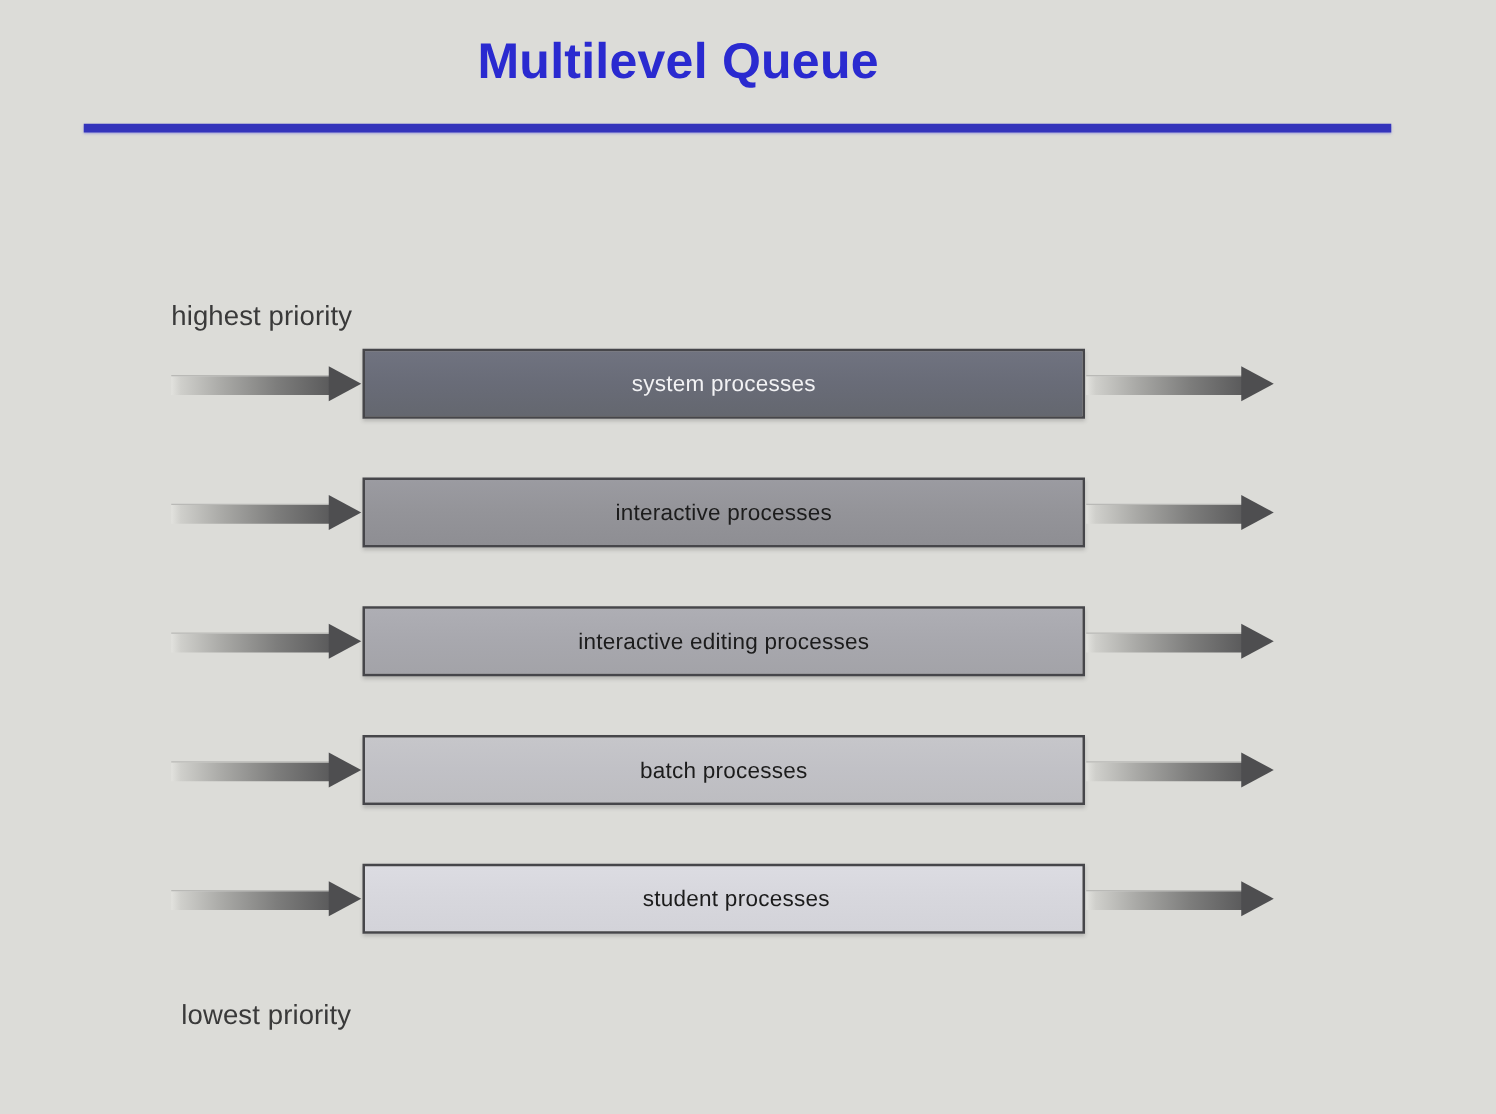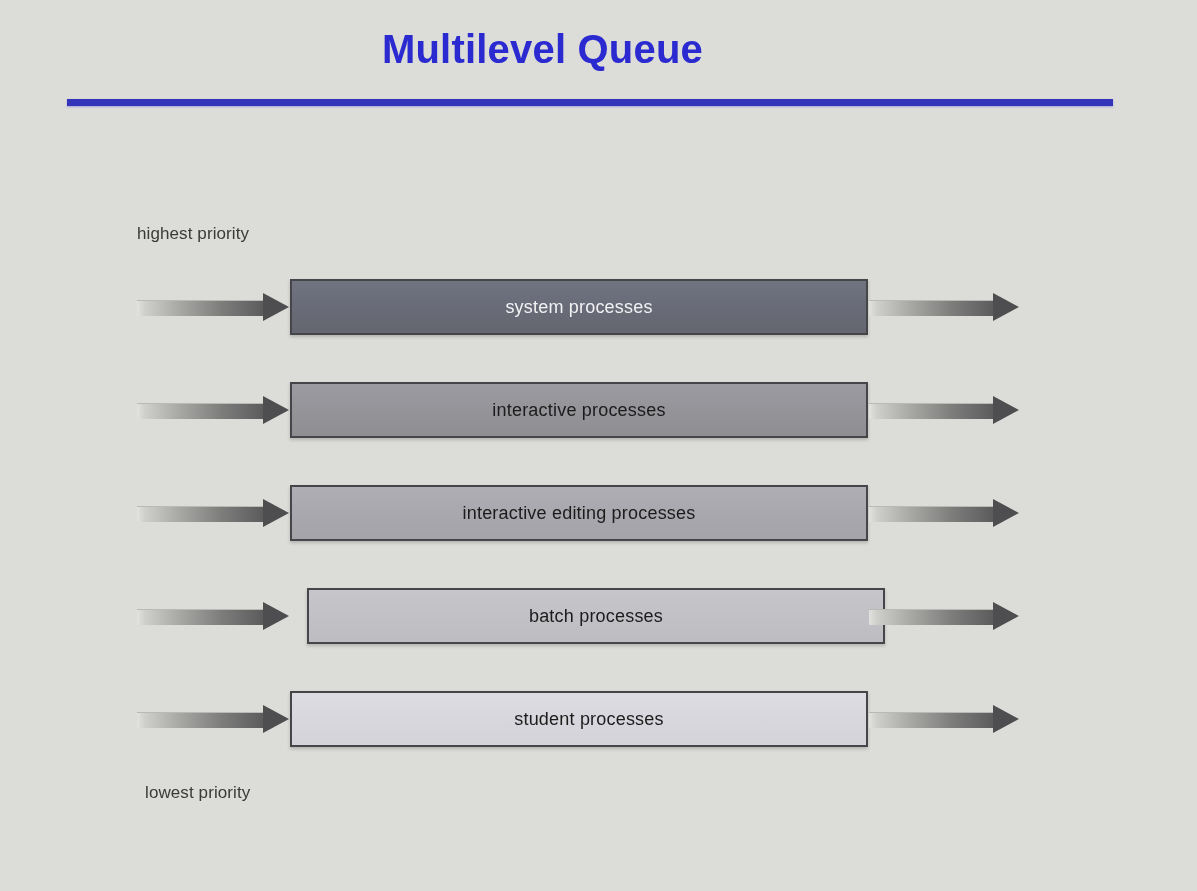--- a/index.html
+++ b/index.html
@@ -34,23 +34,24 @@
     left: 67px;
     width: 1046px;
     height: 7px;
     background: #3434bb;
     box-shadow: 0 1px 2px rgba(120,120,220,0.55);
   }
 
   
   .priority-label {
     position: absolute;
-    font-size: 17px;
+    font-size: 22px;
     color: #3a3a3a;
     letter-spacing: 0.1px;
+    margin-top: 16px;
   }
   #label-highest { left: 137px; top: 224px; }
   #label-lowest  { left: 145px; top: 783px; }
 
   
   .queue-rows {
     position: absolute;
     left: 0;
     top: 0;
     width: 992px;
@@ -110,21 +111,21 @@
   .queue-box .box-label {
     font-size: 18px;
     letter-spacing: 0.2px;
     text-align: center;
   }
 
   
   .tint-0 { background: linear-gradient(to bottom, #707380 0%, #696c78 48%, #64676f 100%); }
   .tint-1 { background: linear-gradient(to bottom, #9b9ba1 0%, #949499 48%, #8e8e93 100%); }
   .tint-2 { background: linear-gradient(to bottom, #aeaeb4 0%, #a8a8ae 48%, #a3a3a8 100%); }
-  .tint-3 { background: linear-gradient(to bottom, #c6c6ca 0%, #c1c1c6 48%, #bdbdc1 100%); margin-left: 17px; }
+  .tint-3 { background: linear-gradient(to bottom, #c6c6ca 0%, #c1c1c6 48%, #bdbdc1 100%); }
   .tint-4 { background: linear-gradient(to bottom, #dcdce2 0%, #d7d7dd 48%, #d3d3d9 100%); padding-left: 20px; }
 
   .txt-light { color: #f2f2f4; }
   .txt-dark  { color: #1c1c1c; }
 </style>
 </head>
 <body>
 
 <div class="slide-title">Multilevel Queue</div>
 

